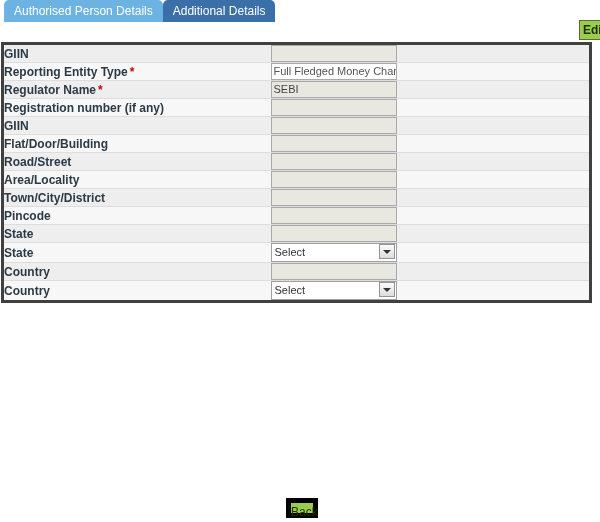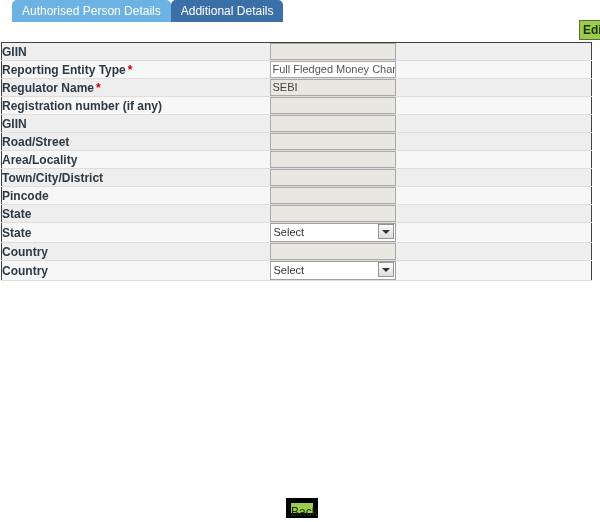--- a/index.html
+++ b/index.html
@@ -16,21 +16,21 @@
     overflow: hidden;
     position: relative;
   }
 
   
   #tab-strip {
     position: absolute;
     top: 0;
     left: 0;
     height: 26px;
-    padding-left: 12px;
+    padding-left: 4px;
     display: flex;
     align-items: flex-start;
   }
   .tab {
     height: 22px;
     line-height: 22px;
     padding: 0 10px;
     border-radius: 5px 5px 0 0;
     color: #ffffff;
     font-size: 12px;
@@ -63,21 +63,21 @@
     cursor: pointer;
   }
 
   
   #details-table {
     position: absolute;
     top: 42px;
     left: 1px;
     width: 591px;
     border-collapse: collapse;
-    border: 1px solid #404040;
+    border: 3px solid #404040;
     table-layout: fixed;
   }
   #details-table tr {
     background: #f7f7f7;
   }
   #details-table tr.alt {
     background: #eeeeee;
   }
   #details-table td {
     border-bottom: 1px solid #dddddd;
@@ -211,20 +211,26 @@
         <td class="value-cell">
           <div class="text-field"></div>
         </td>
       </tr>
       <tr class="alt">
         <td class="label-cell"><span>GIIN</span></td>
         <td class="value-cell">
           <div class="text-field"></div>
         </td>
       </tr>
+      <tr>
+        <td class="label-cell"><span>Flat/Door/Building</span></td>
+        <td class="value-cell">
+          <div class="text-field"></div>
+        </td>
+      </tr>
       <tr class="alt">
         <td class="label-cell"><span>Road/Street</span></td>
         <td class="value-cell">
           <div class="text-field"></div>
         </td>
       </tr>
       <tr>
         <td class="label-cell"><span>Area/Locality</span></td>
         <td class="value-cell">
           <div class="text-field"></div>

